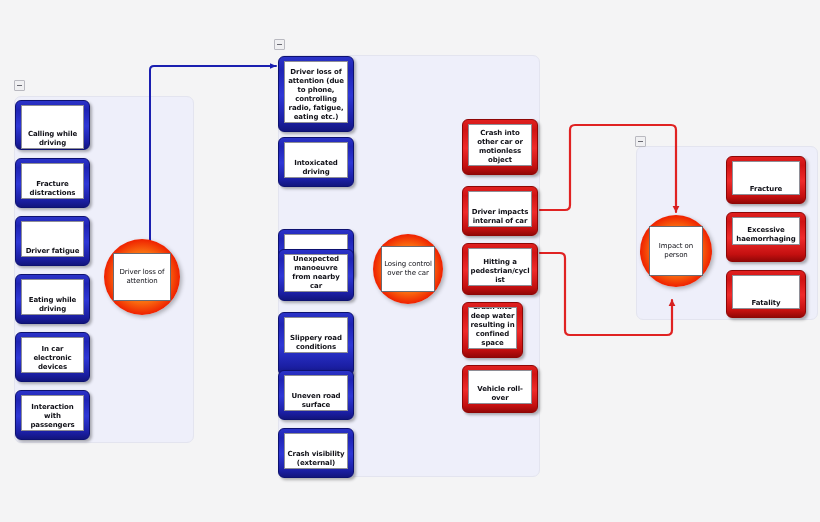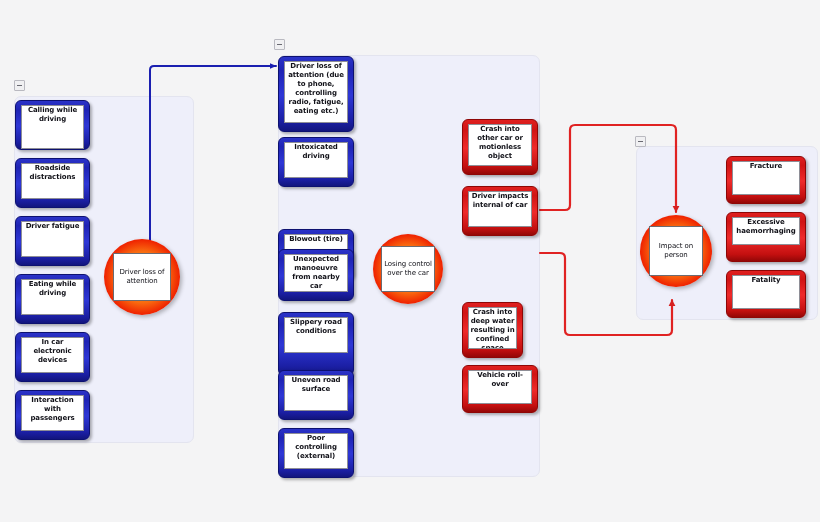--- a/index.html
+++ b/index.html
@@ -57,21 +57,21 @@
   }
   .node .inner {
     position: absolute;
     left: 5px;
     right: 5px;
     top: 4px;
     background: #ffffff;
     border: 1px solid #8e8e96;
     box-sizing: border-box;
     display: flex;
-    align-items: flex-start;
+    align-items: flex-end;
     justify-content: center;
     text-align: center;
     overflow: hidden;
   }
   .node .inner span {
     display: block;
     font-size: 7px;
     font-weight: bold;
     line-height: 1.28;
     color: #111118;
@@ -163,21 +163,21 @@
     <path d="M540,253 L560,253 Q565,253 565,258 L565,330 Q565,335 570,335 L667,335 Q672,335 672,330 L672,300" fill="none" stroke="#e02222" stroke-width="2.2" stroke-linejoin="round" stroke-linecap="round" marker-end="url(#arrow-red-down)"></path>
   </svg>
 
   <div class="node blue" style="left:15px; top:100px; width:75px; height:50px;">
     <div class="inner" style="height:44px;">
         <span>Calling while driving</span>
       </div>
   </div>
   <div class="node blue" style="left:15px; top:158px; width:75px; height:50px;">
     <div class="inner" style="height:36px;">
-        <span>Roadside distractions</span>
+        <span>Fracture distractions</span>
       </div>
   </div>
   <div class="node blue" style="left:15px; top:216px; width:75px; height:50px;">
     <div class="inner" style="height:36px;">
         <span>Driver fatigue</span>
       </div>
   </div>
   <div class="node blue" style="left:15px; top:274px; width:75px; height:50px;">
     <div class="inner" style="height:36px;">
         <span>Eating while driving</span>
@@ -225,40 +225,45 @@
         <span>Slippery road conditions</span>
       </div>
   </div>
   <div class="node blue" style="left:278px; top:370px; width:76px; height:50px;">
     <div class="inner" style="height:36px;">
         <span>Uneven road surface</span>
       </div>
   </div>
   <div class="node blue" style="left:278px; top:428px; width:76px; height:50px;">
     <div class="inner" style="height:36px;">
-        <span>Poor controlling (external)</span>
+        <span>Crash visibility (external)</span>
       </div>
   </div>
 
   <div class="circle" style="left:373px; top:234px; width:70px; height:70px;">
     <div class="clabel" style="width:54px; height:46px;">
       <span>Losing control over the car</span>
     </div>
   </div>
 
   <div class="node red" style="left:462px; top:119px; width:76px; height:56px;">
     <div class="inner" style="height:42px;">
         <span>Crash into other car or motionless object</span>
       </div>
   </div>
   <div class="node red" style="left:462px; top:186px; width:76px; height:50px;">
     <div class="inner" style="height:36px;">
         <span>Driver impacts internal of car</span>
       </div>
   </div>
+  <div class="node red" style="left:462px; top:243px; width:76px; height:52px;">
+    <div class="inner" style="height:38px;">
+        <span>Hitting a pedestrian/cyclist</span>
+      </div>
+  </div>
   <div class="node red" style="left:462px; top:302px; width:61px; height:56px;">
     <div class="inner" style="height:42px;">
         <span>Crash into deep water resulting in confined space</span>
       </div>
   </div>
   <div class="node red" style="left:462px; top:365px; width:76px; height:48px;">
     <div class="inner" style="height:34px;">
         <span>Vehicle roll-over</span>
       </div>
   </div>

